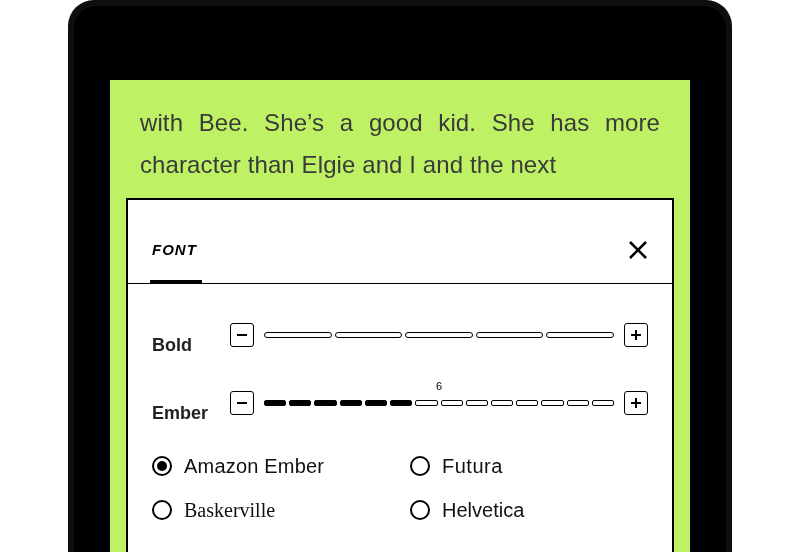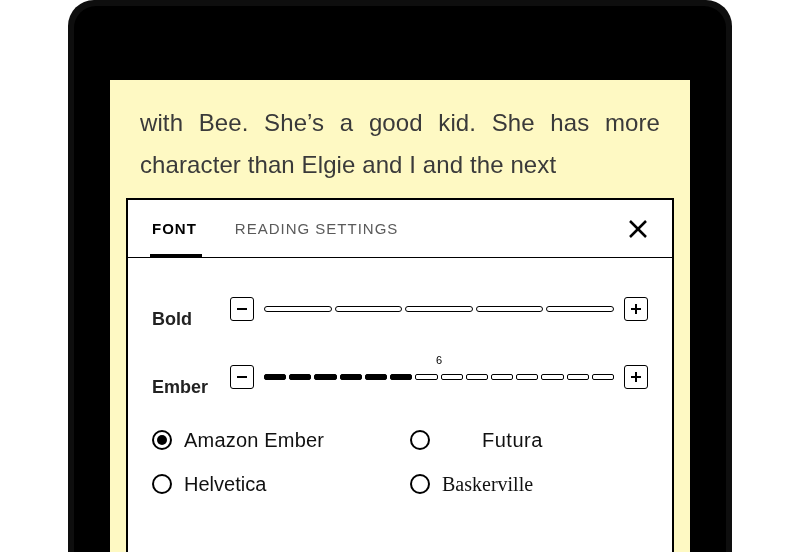--- a/index.html
+++ b/index.html
@@ -31,21 +31,21 @@
     bottom: 0;
     background: #000000;
     border-radius: 22px 22px 0 0;
   }
   .screen {
     position: absolute;
     left: 36px;
     top: 74px;
     right: 36px;
     bottom: 0;
-    background: #fef9c3;
+    background: #bef264;
     overflow: hidden;
   }
 
   
   .book-text {
     position: absolute;
     left: 30px;
     right: 30px;
     top: 22px;
     font-size: 24px;
@@ -67,23 +67,24 @@
     background: #ffffff;
     border: 2px solid #000;
     border-bottom: none;
     box-sizing: border-box;
   }
 
   
   .tabs {
     display: flex;
     align-items: center;
-    height: 58px;
-    padding: 0 18px 0 22px;
+    height: 68px;
+    padding: 16px 18px 0 22px;
     position: relative;
+    font-style: italic;
   }
   .tab {
     font-size: 15px;
     letter-spacing: 1px;
     color: #5a5a5a;
     margin-right: 34px;
     padding: 0 2px;
     height: 58px;
     line-height: 58px;
     font-weight: 500;
@@ -213,38 +214,37 @@
     box-sizing: border-box;
   }
   .radio .dot {
     width: 10px;
     height: 10px;
     border-radius: 50%;
     background: #000;
   }
   .font-label { line-height: 1; }
   .ff-serif { font-family: Baskerville, Georgia, "Times New Roman", serif; }
-  .ff-futura { font-family: Futura, "Trebuchet MS", Arial, sans-serif; letter-spacing: 0.5px; margin-left: 40px; }
+  .ff-futura { font-family: Futura, "Trebuchet MS", Arial, sans-serif; letter-spacing: 0.5px; }
   .ff-helv { font-family: Helvetica, Arial, sans-serif; }
   .ff-ember { font-family: "Amazon Ember", "Segoe UI", Arial, sans-serif; letter-spacing: 0.2px; }
 </style>
 </head>
 <body>
 
 <div class="device">
   <div class="device-inner">
     <div class="screen">
 
       <div class="book-text">with Bee. She’s a good kid. She has more character than Elgie and I and the next</div>
 
       <div class="panel">
 
         <div class="tabs">
           <div class="tab active">FONT</div>
-          <div class="tab">READING SETTINGS</div>
           <div class="close-btn">
             <svg viewBox="0 0 20 20">
               <line x1="2" y1="2" x2="18" y2="18" stroke="#000" stroke-width="2.5"></line>
               <line x1="18" y1="2" x2="2" y2="18" stroke="#000" stroke-width="2.5"></line>
             </svg>
           </div>
           <div class="tab-underline-track"></div>
           <div class="tab-underline-active"></div>
         </div>
 
@@ -314,25 +314,25 @@
                   <div class="dot"></div>
                 </div>
                 <span class="font-label ff-ember">Amazon Ember</span>
               </div>
               <div class="font-option">
                 <div class="radio"></div>
                 <span class="font-label ff-futura">Futura</span>
               </div>
               <div class="font-option">
                 <div class="radio"></div>
-                <span class="font-label ff-helv">Helvetica</span>
+                <span class="font-label ff-serif">Baskerville</span>
               </div>
               <div class="font-option">
                 <div class="radio"></div>
-                <span class="font-label ff-serif">Baskerville</span>
+                <span class="font-label ff-helv">Helvetica</span>
               </div>
             </div>
 
         </div>
       </div>
     </div>
   </div>
 </div>
 
 </body></html>

